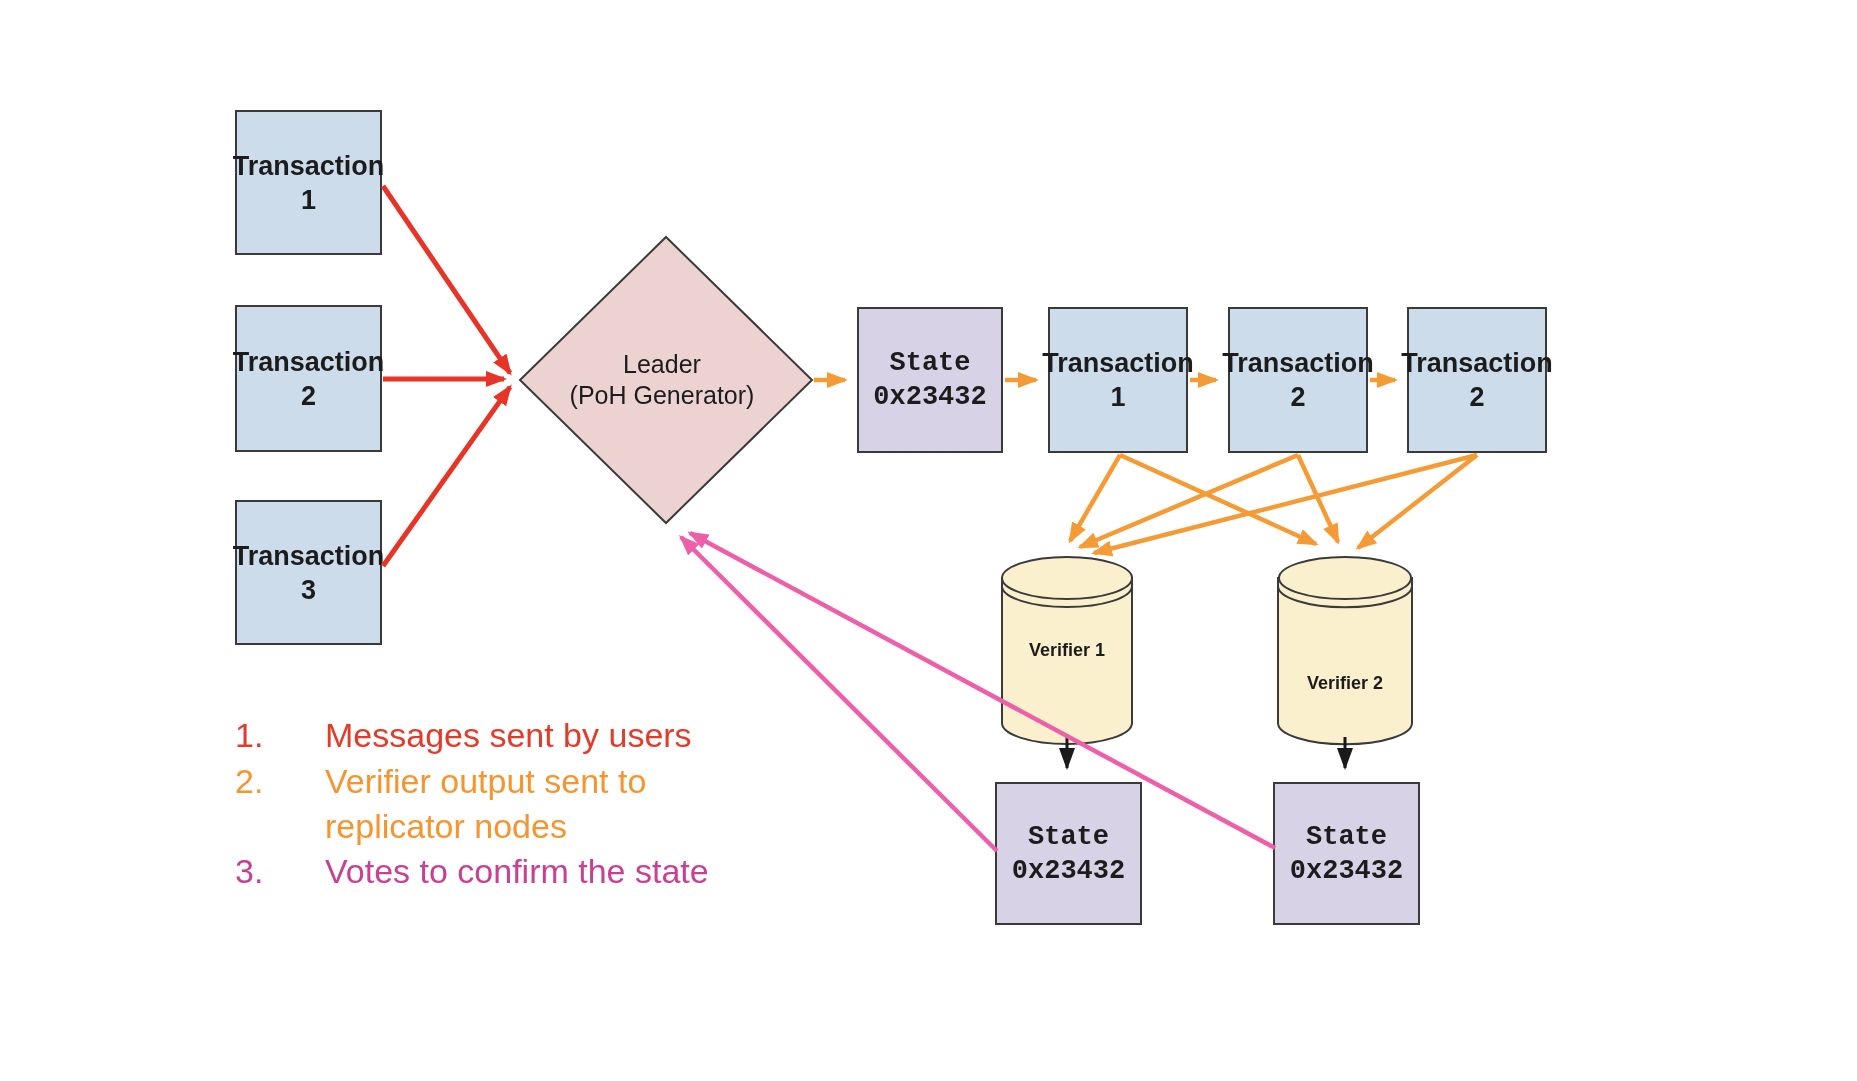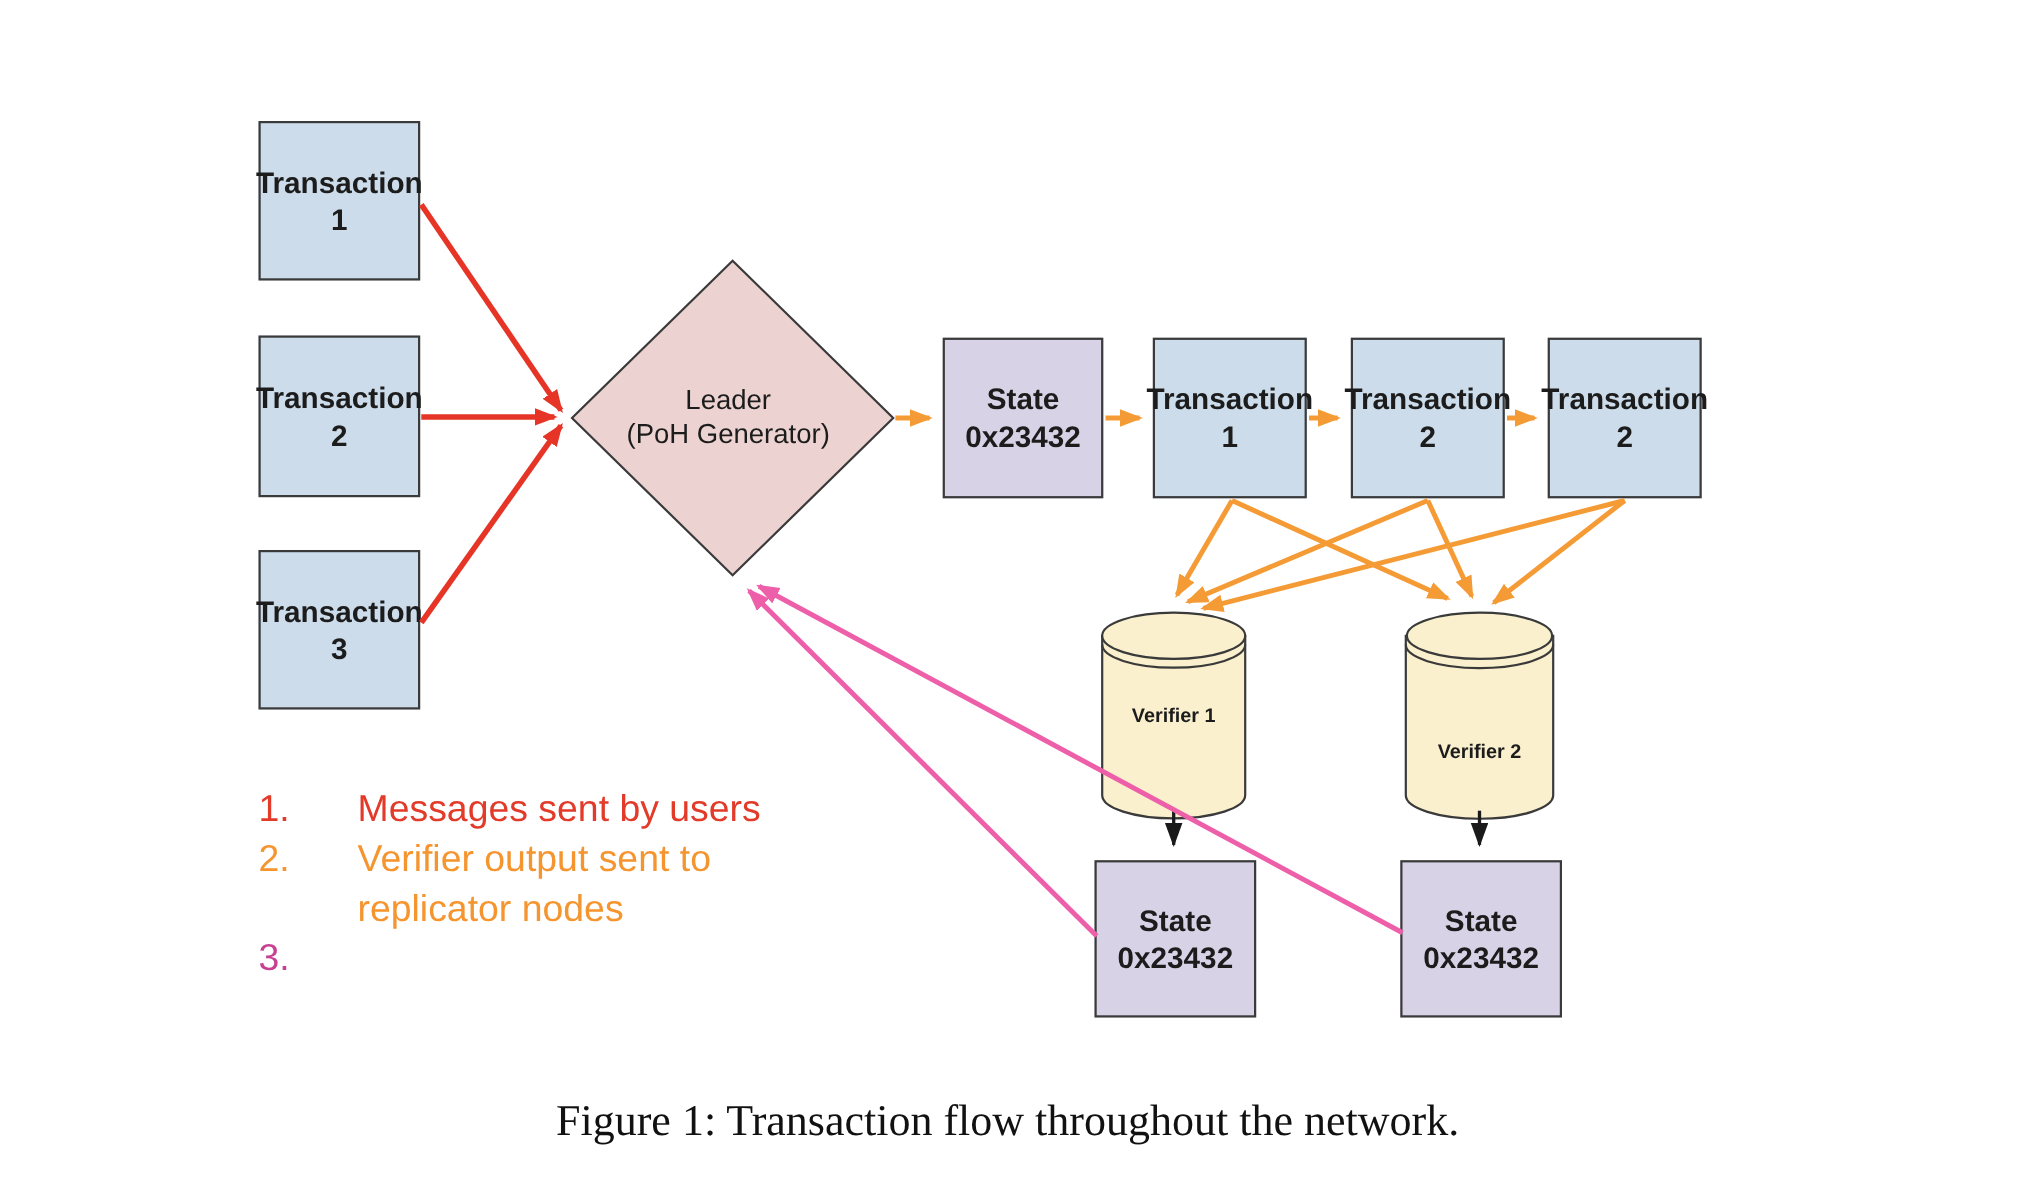--- a/index.html
+++ b/index.html
@@ -19,21 +19,21 @@
     border: 2px solid #3a3a3a;
     box-sizing: border-box;
     display: flex;
     align-items: center;
     justify-content: center;
     text-align: center;
     white-space: pre-line;
     color: #1c1c1c;
   }
   .box.blue   { background: #ccdcea; font-size: 27px; font-weight: 700; line-height: 34px; }
-  .box.purple { background: #d8d2e6; font-size: 27px; font-weight: 700; line-height: 34px; }
+  .box.purple { background: #d8d2e6; font-size: 27px; font-weight: 700; line-height: 34px; font-family: Liberation Mono, monospace; }
 
   .shape-label {
     position: absolute;
     z-index: 3;
     display: flex;
     align-items: center;
     justify-content: center;
     text-align: center;
     white-space: pre-line;
     color: #1c1c1c;
@@ -154,17 +154,17 @@
     <span class="num">1.</span>
     <span class="txt">Messages sent by users</span>
   </div>
   <div class="legend-item c-orange" style="left:235px; top:759px;">
     <span class="num">2.</span>
     <span class="txt">Verifier output sent to
 replicator nodes</span>
   </div>
   <div class="legend-item c-magenta" style="left:235px; top:849px;">
     <span class="num">3.</span>
+    <span class="txt">Votes to confirm the state</span>
   </div>
 
-  <div class="caption">Figure 1: Transaction flow throughout the network.</div>
 
 </div>
 
 </body></html>

